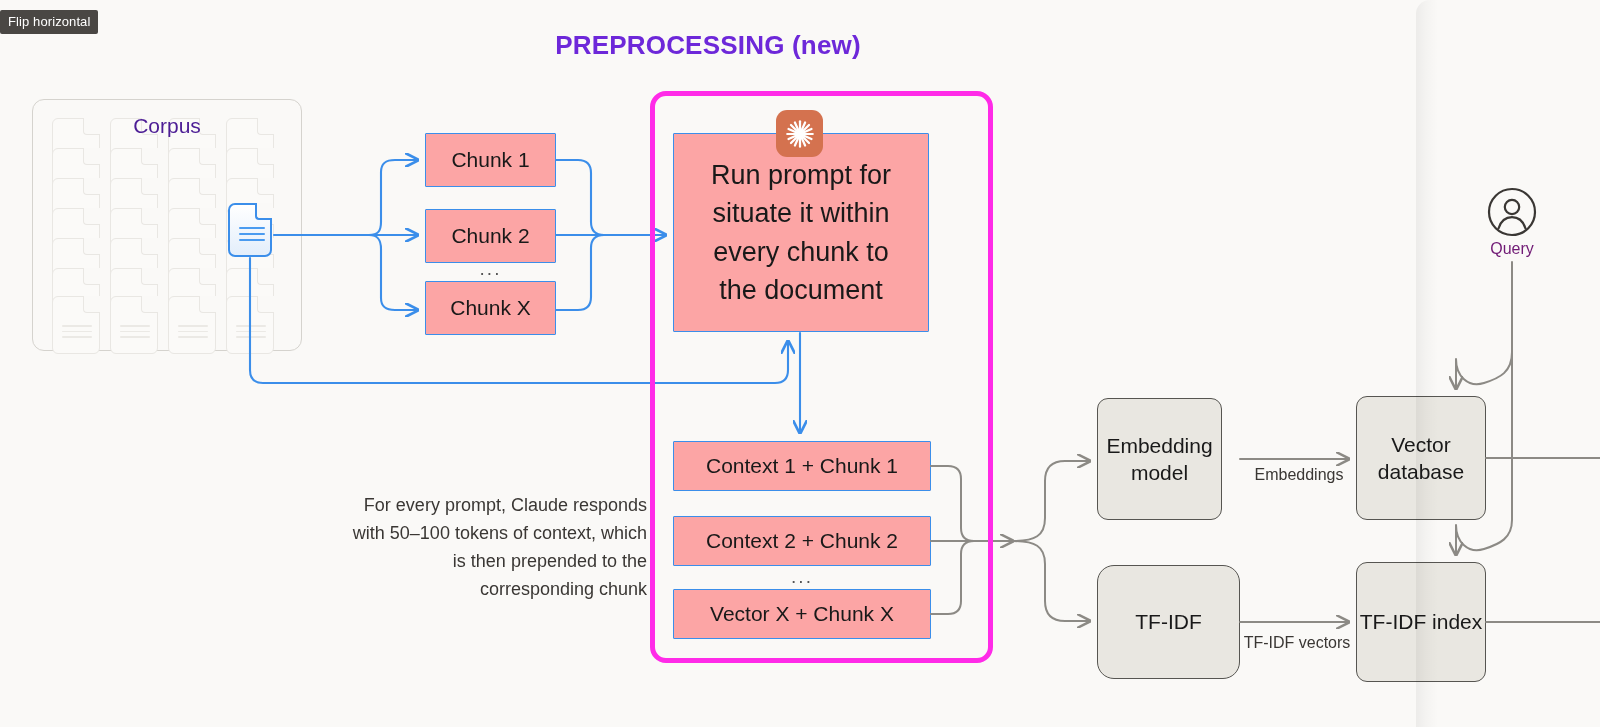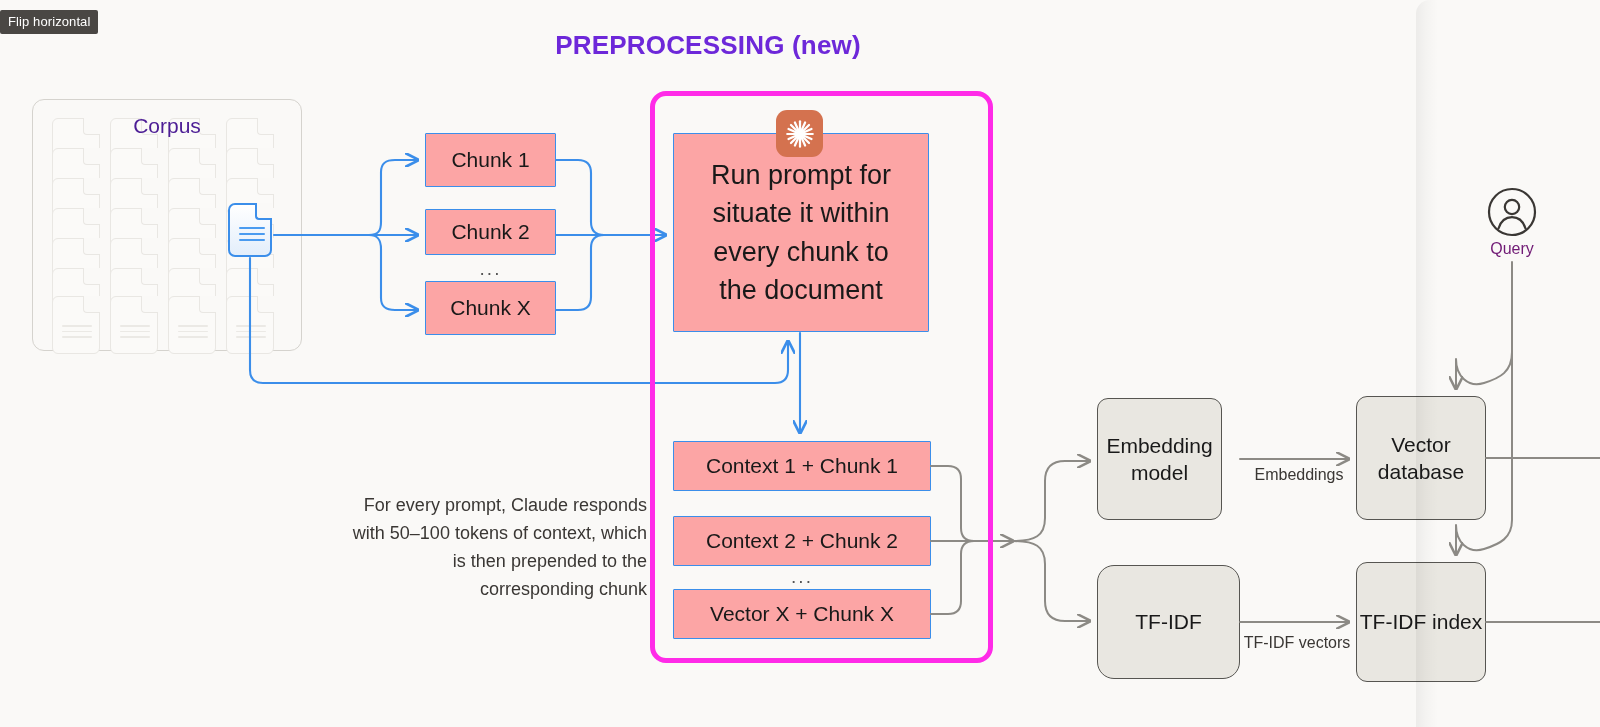--- a/index.html
+++ b/index.html
@@ -155,21 +155,21 @@
     border: 1.6px solid #3B8EEA;
     border-radius: 1px;
   }
   .node-gray {
     background: #E9E7E1;
     border: 1.6px solid #565551;
     border-radius: 11px;
   }
 
   #chunk1 { left: 425px; top: 133px; width: 131px; height: 54px; font-size: 21px; }
-  #chunk2 { left: 425px; top: 209px; width: 131px; height: 46px; font-size: 21px; }
+  #chunk2 { left: 425px; top: 209px; width: 131px; height: 54px; font-size: 21px; }
   #chunkx { left: 425px; top: 281px; width: 131px; height: 54px; font-size: 21px; }
   #chunk-ellipsis {
     position: absolute; left: 425px; top: 258px; width: 131px;
     text-align: center; font-size: 19px; color: #555; letter-spacing: 2px;
   }
 
   #promptbox {
     left: 673px; top: 133px; width: 256px; height: 199px;
     font-size: 27px; line-height: 1.42;
   }

